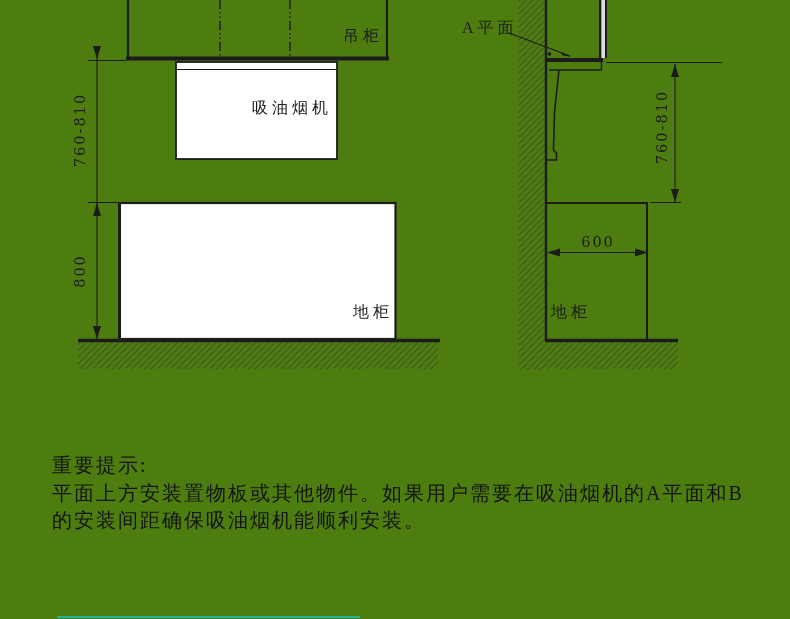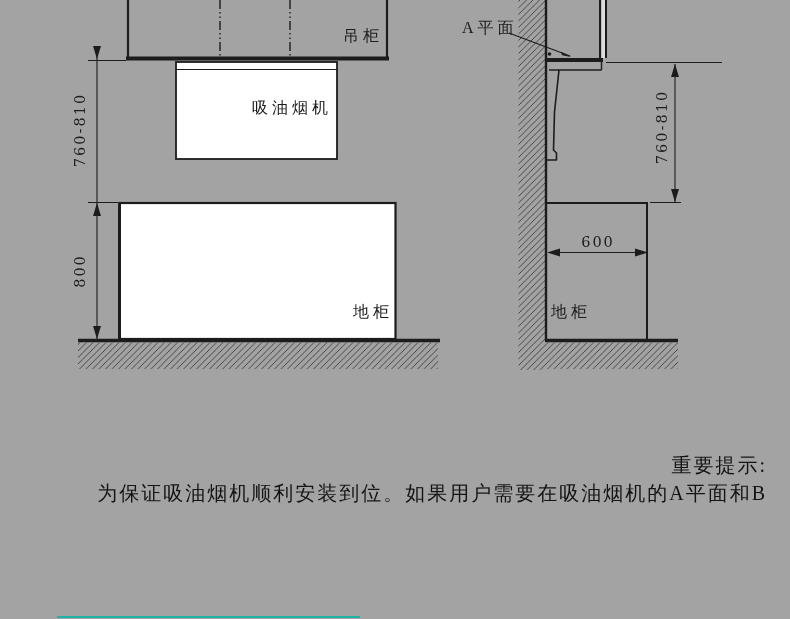--- a/index.html
+++ b/index.html
@@ -1,20 +1,20 @@
 <!DOCTYPE html>
 <html><head>
 <meta charset="utf-8">
 <style>
   html,body{margin:0;padding:0;background:#fff;}
-  .page{position:relative;width:790px;height:619px;background:#a3a3a3;overflow:hidden;
+  .page{position:relative;width:790px;height:619px;background:#4d7c0f;overflow:hidden;
         font-family:"Liberation Serif","DejaVu Serif",serif;}
   .diagram-svg{position:absolute;left:0;top:0;}
   .note{position:absolute;left:52px;top:452px;width:715px;color:#141414;
-        font-size:20px;line-height:27.5px;letter-spacing:2px;text-align:right;}
+        font-size:20px;line-height:27.5px;letter-spacing:2px;}
   .note p{margin:0;}
   .footer-accent{position:absolute;left:57px;top:616px;width:303px;height:2px;
         background:#1fb3a8;}
   text{fill:#1c1c1c;}
   .lbl{font-family:"Liberation Serif","DejaVu Serif",serif;font-size:16px;letter-spacing:4px;}
   .dim{font-family:"DejaVu Serif","Liberation Serif",serif;font-size:14.5px;letter-spacing:2px;}
 </style>
 </head>
 <body>
 
@@ -118,17 +118,18 @@
 
       <g>
         <line x1="545" y1="340.5" x2="678" y2="340.5" stroke-width="3.5"></line>
         <rect x="545" y="342.5" width="133" height="26.5" fill="url(#hatch)" stroke="none"></rect>
       </g>
     </g>
   </svg>
 
   <div class="note">
     <p>重要提示:</p>
-    <p>为保证吸油烟机顺利安装到位。如果用户需要在吸油烟机的A平面和B</p>
+    <p>平面上方安装置物板或其他物件。如果用户需要在吸油烟机的A平面和B</p>
+    <p>的安装间距确保吸油烟机能顺利安装。</p>
   </div>
 
   <div class="footer-accent"></div>
 </div>
 
 </body></html>

